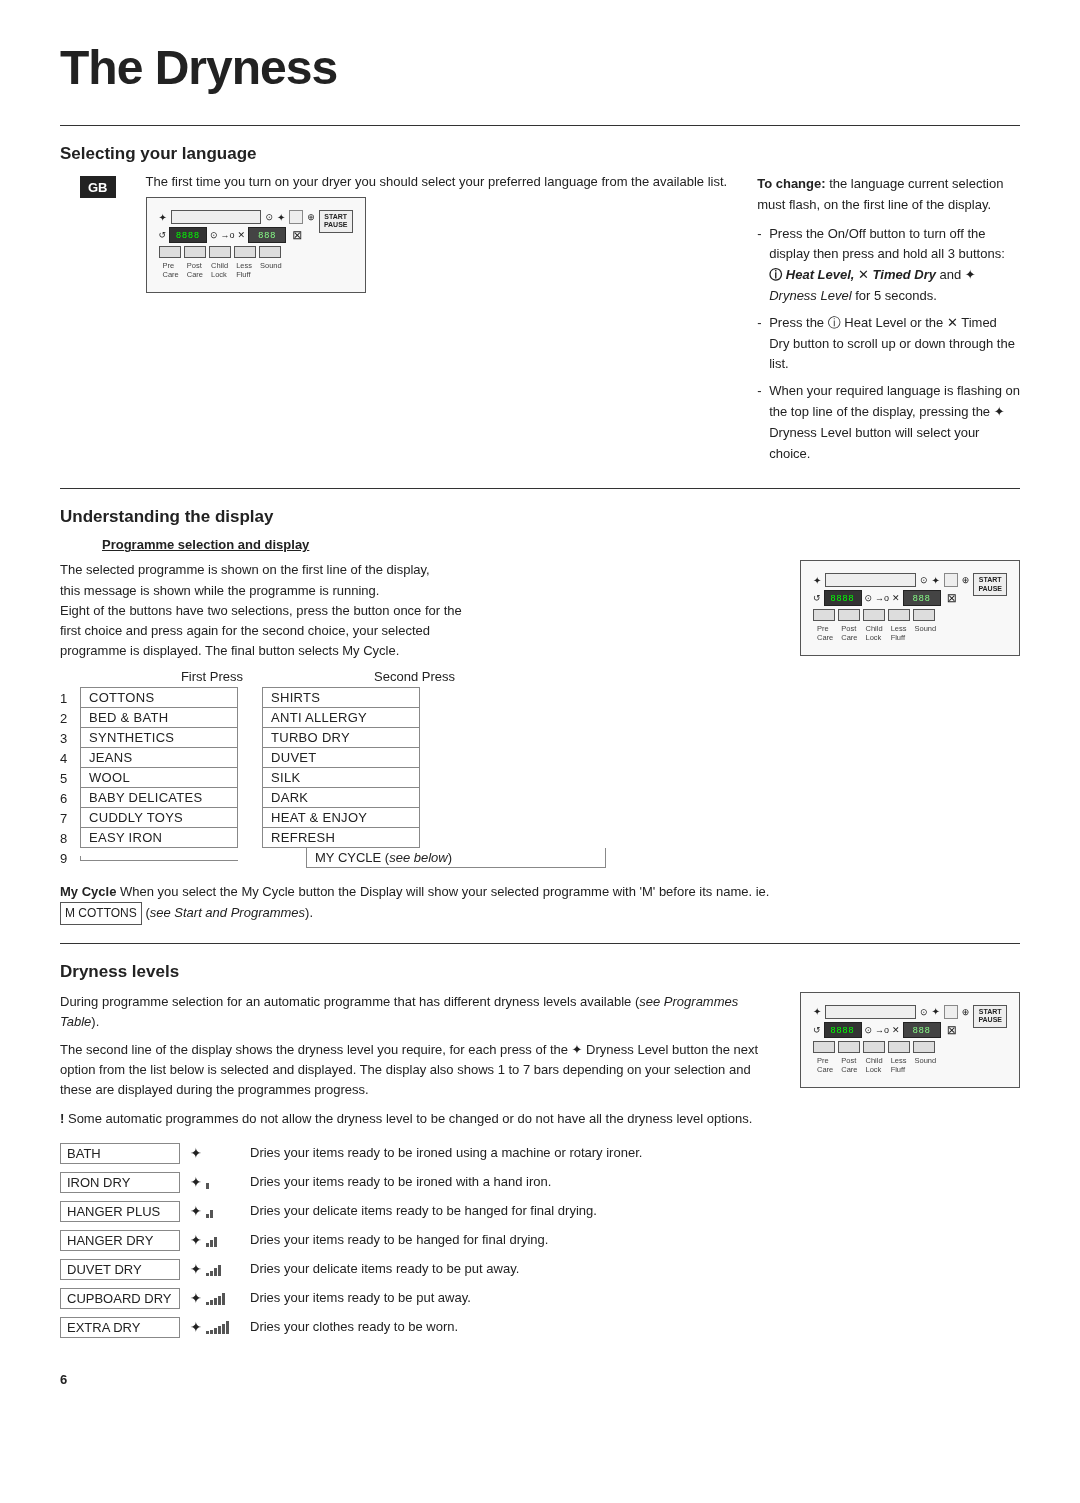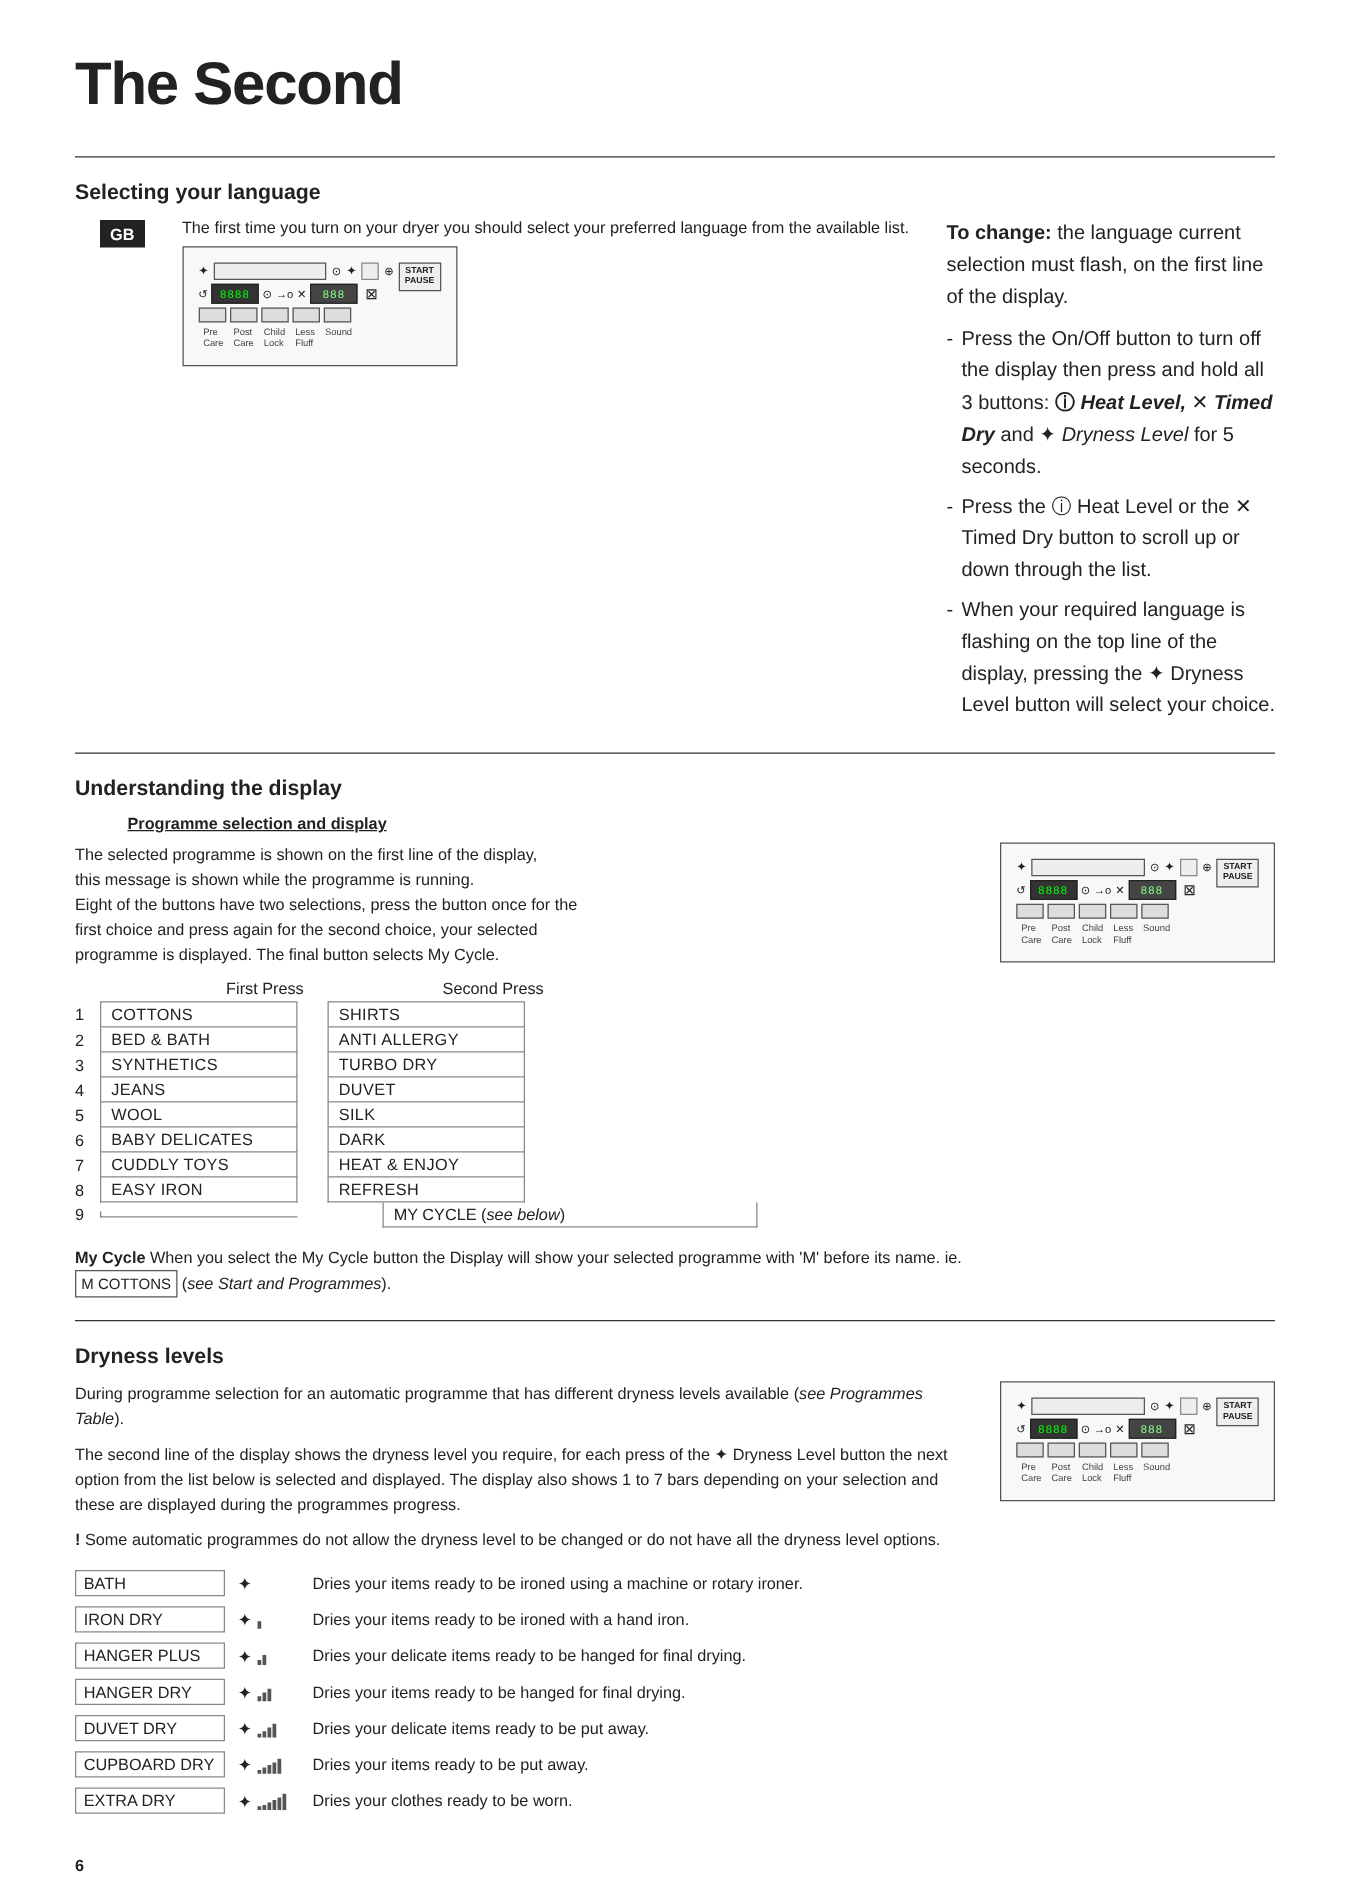--- a/index.html
+++ b/index.html
@@ -49,21 +49,21 @@
     .lang-content {
       display: flex;
       gap: 30px;
       flex: 1;
     }
     .lang-left {
       flex: 0 0 auto;
     }
     .lang-right {
       flex: 1;
-      font-size: 16px;
+      font-size: 13px;
       line-height: 1.6;
     }
     .lang-right p { margin-bottom: 8px; }
     .lang-right ul { list-style: none; padding-left: 0; }
     .lang-right ul li { margin-bottom: 6px; padding-left: 12px; position: relative; }
     .lang-right ul li::before { content: '-'; position: absolute; left: 0; }
 
     
     .display-panel {
       border: 1.5px solid #555;
@@ -227,21 +227,21 @@
 
     .page-num {
       font-weight: bold;
       font-size: 13px;
       margin-top: 30px;
     }
   </style>
 </head>
 <body>
 
-<h1>The Second</h1>
+<h1>The Dryness</h1>
 
 <hr>
 
 <div>
   <div class="section-title">Selecting your language</div>
   <div class="gb-section">
     <div class="gb-label">GB</div>
     <div class="lang-content">
       <div class="lang-left">
         <p style="font-size:13px;margin-bottom:8px;">The first time you turn on your dryer you should select your preferred language from the available list.</p>
@@ -316,21 +316,21 @@
       </div>
 
       <div style="display:flex;gap:0;margin-top:2px;">
 
         <div style="display:flex;flex-direction:column;gap:0;">
 
           <div style="display:flex;gap:5px;margin-bottom:3px;text-align:right;">
             <div style="width:20px;"></div>
             <div style="min-width:158px;font-size:13px;padding-left:6px;">First Press</div>
             <div style="min-width:24px;"></div>
-            <div style="min-width:158px;font-size:13px;padding-left:6px;">Second Press</div>
+            <div style="min-width:158px;font-size:13px;padding-left:6px;margin-left:20px;">Second Press</div>
           </div>
 
           <div id="programme-rows-container">
               <div style="display: flex; align-items: stretch; gap: 0px;">
                 <div style="width: 20px; font-size: 13px; display: flex; align-items: center; padding-top: 1px;">1</div>
                 <div style="border: 1px solid rgb(136, 136, 136); min-width: 158px; padding: 2px 8px; font-size: 13px; letter-spacing: 0.3px;">COTTONS</div>
                 <div style="min-width: 24px;"></div>
                 <div style="border: 1px solid rgb(136, 136, 136); min-width: 158px; padding: 2px 8px; font-size: 13px; letter-spacing: 0.3px;">SHIRTS</div>
               </div>
               <div style="display: flex; align-items: stretch; gap: 0px;">

